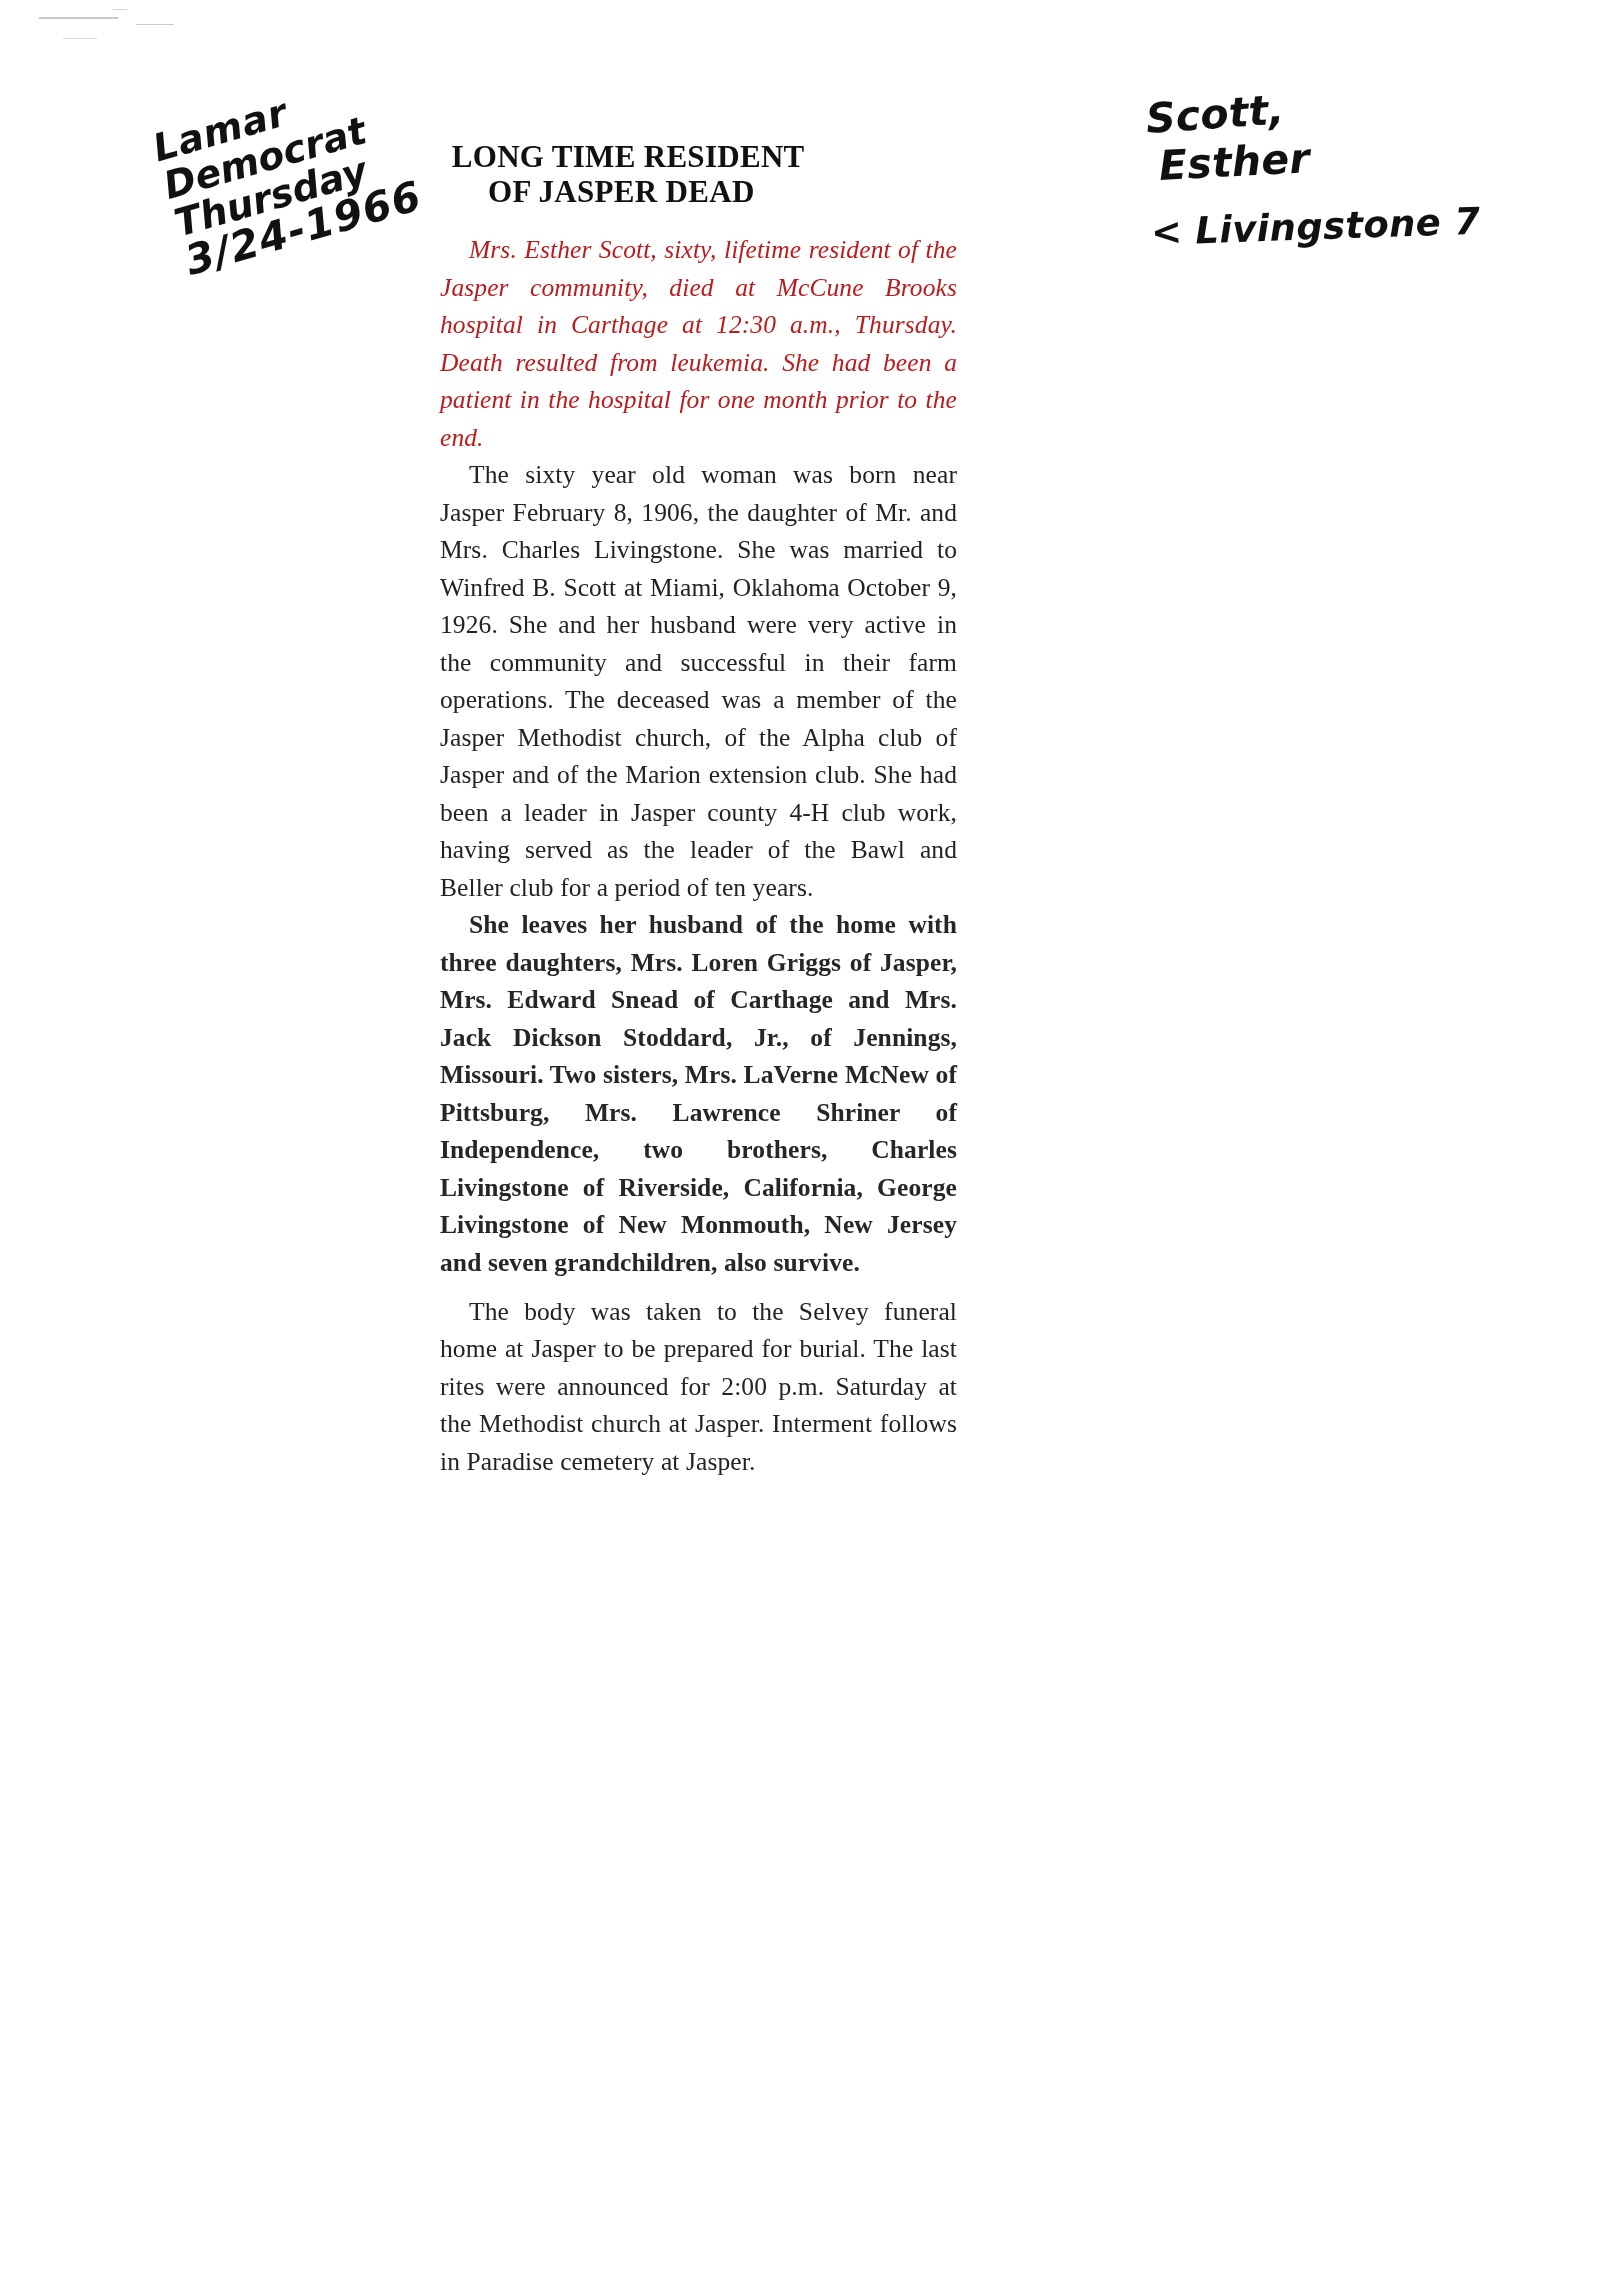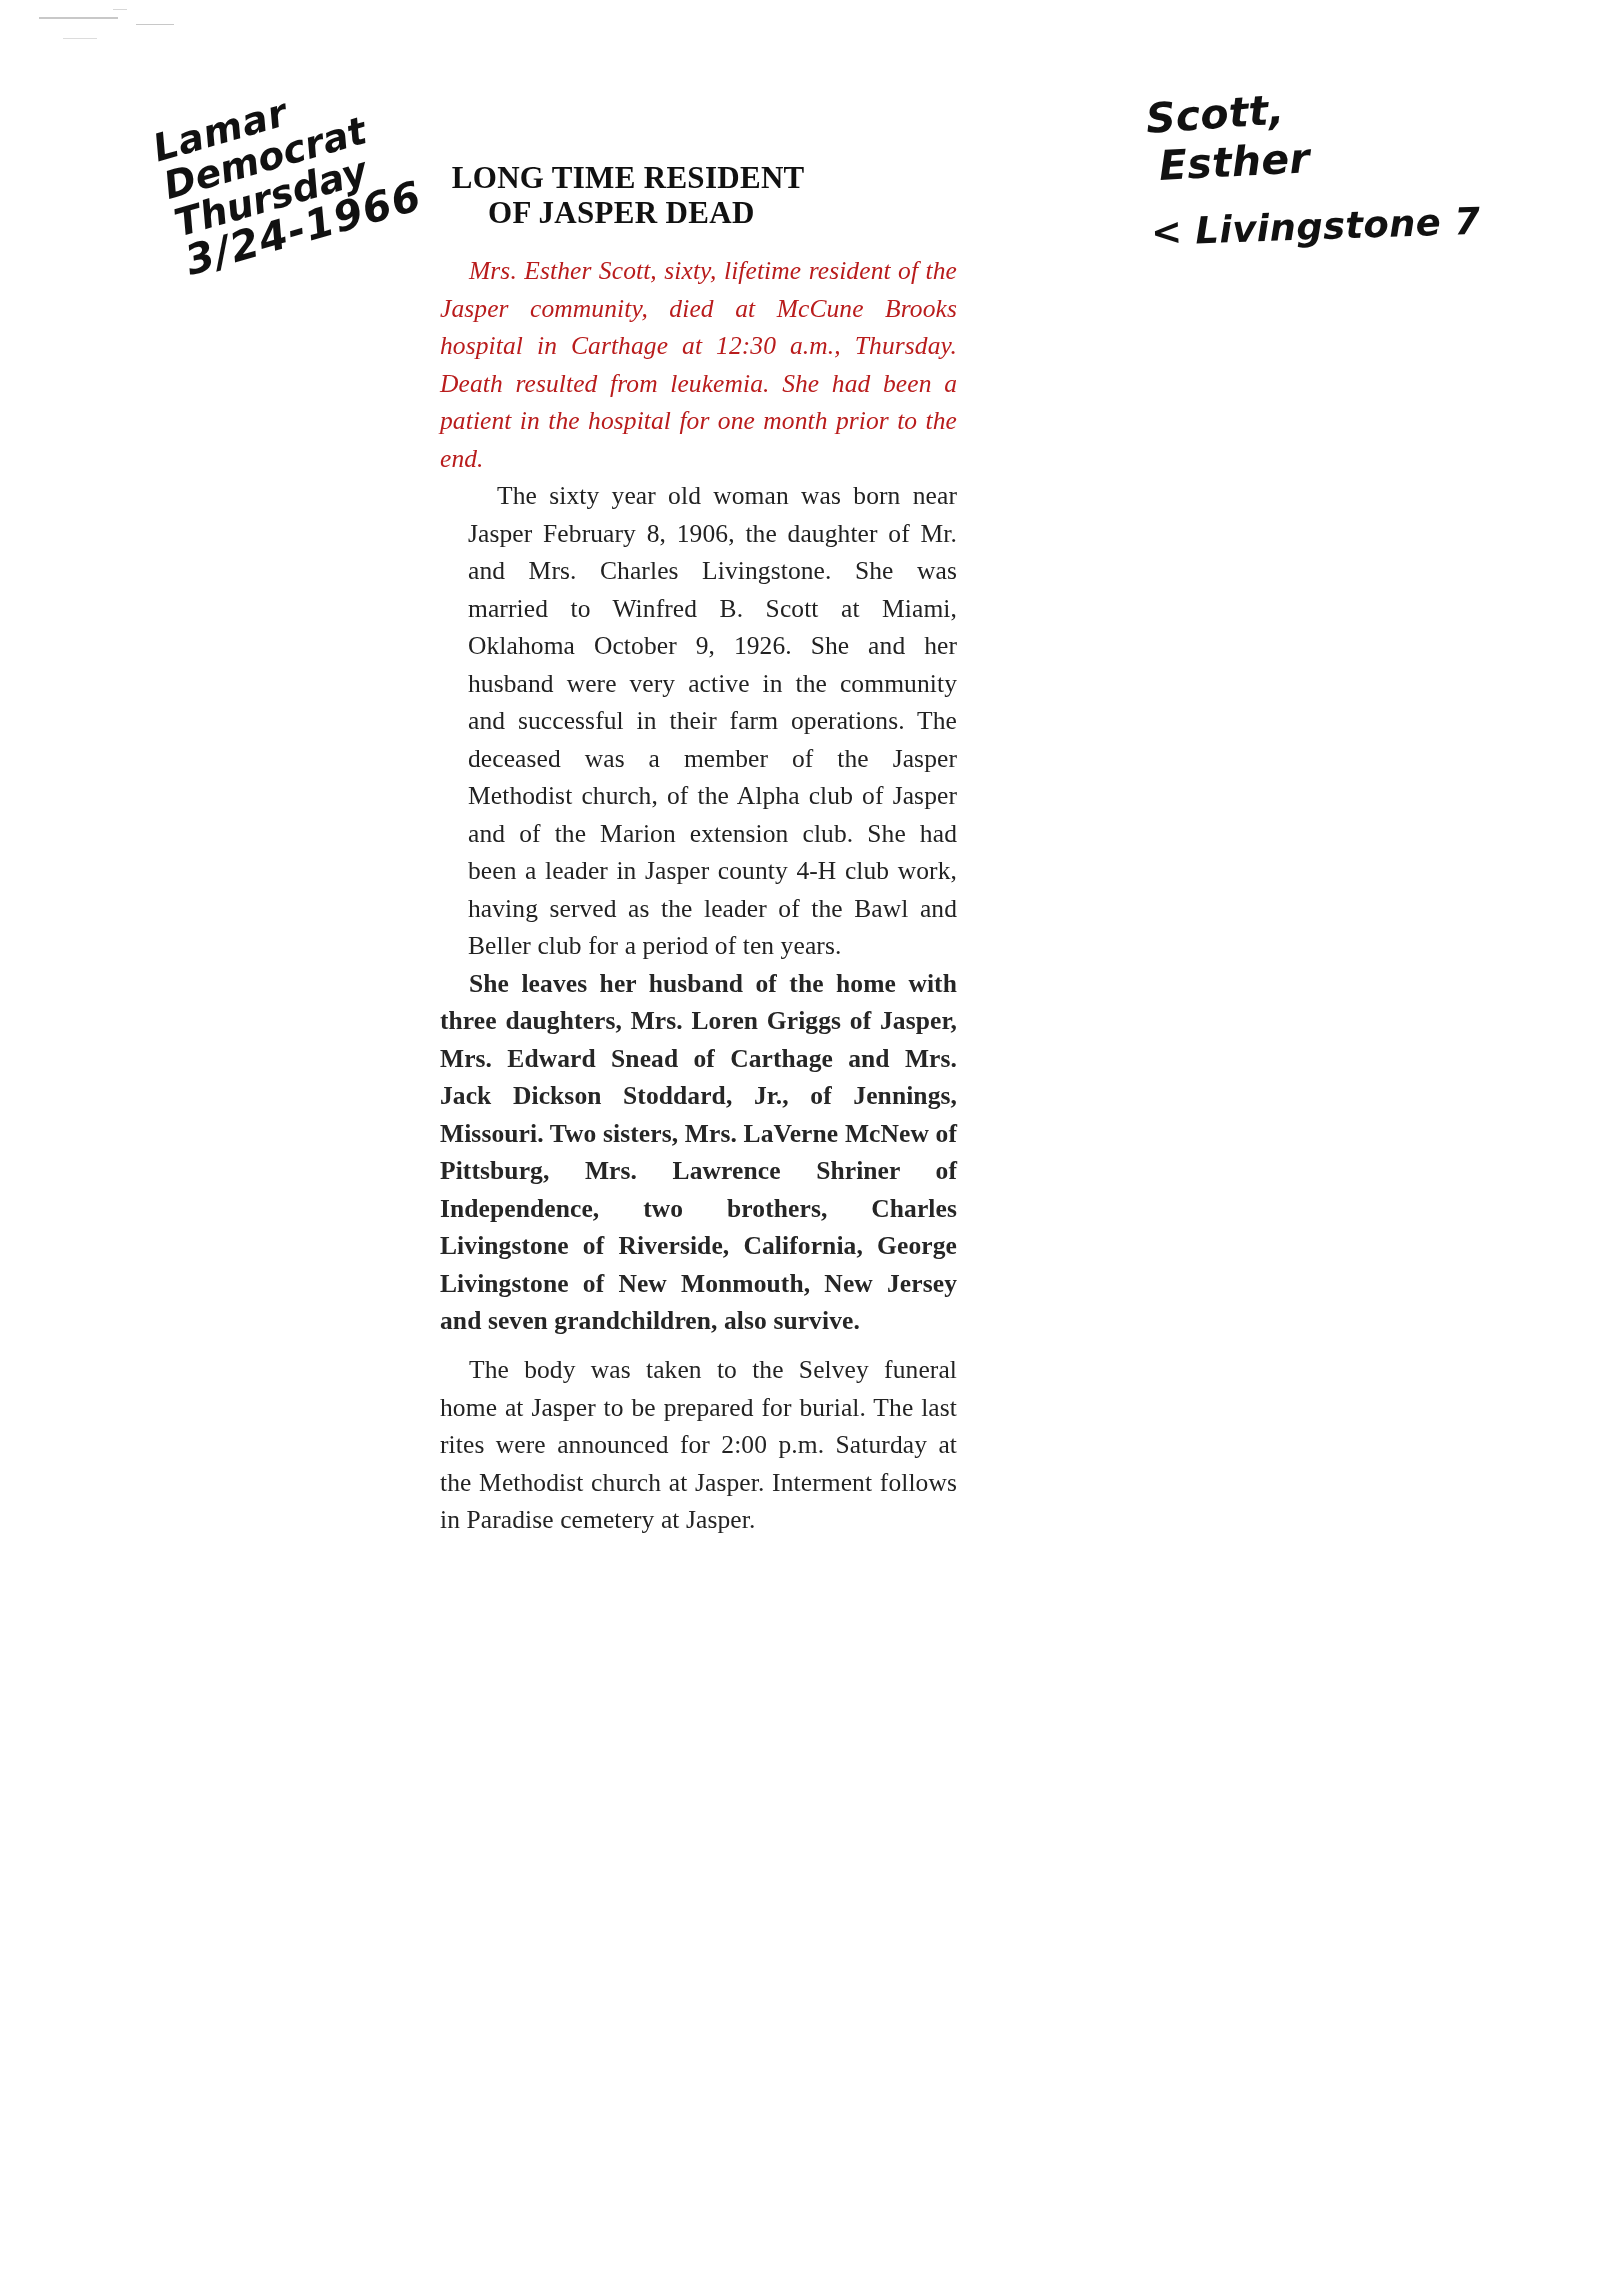--- a/index.html
+++ b/index.html
@@ -66,21 +66,21 @@
     font-style: italic;
   }
   #hw-right .hw-r1 { transform: rotate(-4deg); transform-origin: left center; margin-left: 6.5px;}
   #hw-right .hw-r2 { transform: rotate(-3deg); transform-origin: left center; margin-left: 19.6px; margin-top: 3.9px;}
   #hw-right .hw-r3 { transform: rotate(-2deg); transform-origin: left center; margin-left: 11.8px; margin-top: 26px; font-size: 37px;}
 
   
   #clipping {
     position: absolute;
     left: 440px;
-    top: 161px;
+    top: 140px;
     width: 517px;
   }
 
   .headline {
     font-family: "Liberation Serif", serif;
     font-weight: 700;
     font-size: 31px;
     line-height: 1.12;
     letter-spacing: 0.3px;
     color: #111;
@@ -96,21 +96,21 @@
     text-align: justify;
     color: #1c1c1c;
     letter-spacing: 0.1px;
   }
   .body-col p {
     margin: 0;
     text-indent: 29px;
   }
   
   .body-col p:nth-child(1) { color: #b91c1c; font-style: italic; }
-  .body-col p:nth-child(2) { color: #222222; margin-left: 28px; }
+  .body-col p:nth-child(2) { color: #222222; }
   .body-col p:nth-child(3) { color: #262626; font-weight: bold; }
   .body-col p:nth-child(4) { color: #232323; margin-top: 12px; }
   .body-col p:nth-child(5) { color: #151515; }
 </style>
 </head>
 <body>
 
 <div class="scan-artifact artifact-a"></div>
 <div class="scan-artifact artifact-b"></div>
 <div class="scan-artifact artifact-c"></div>

